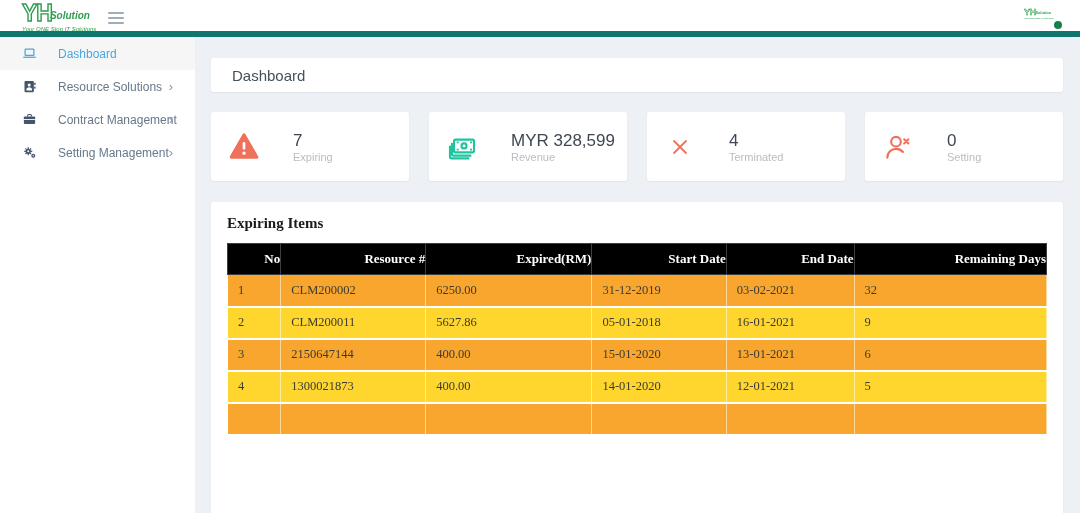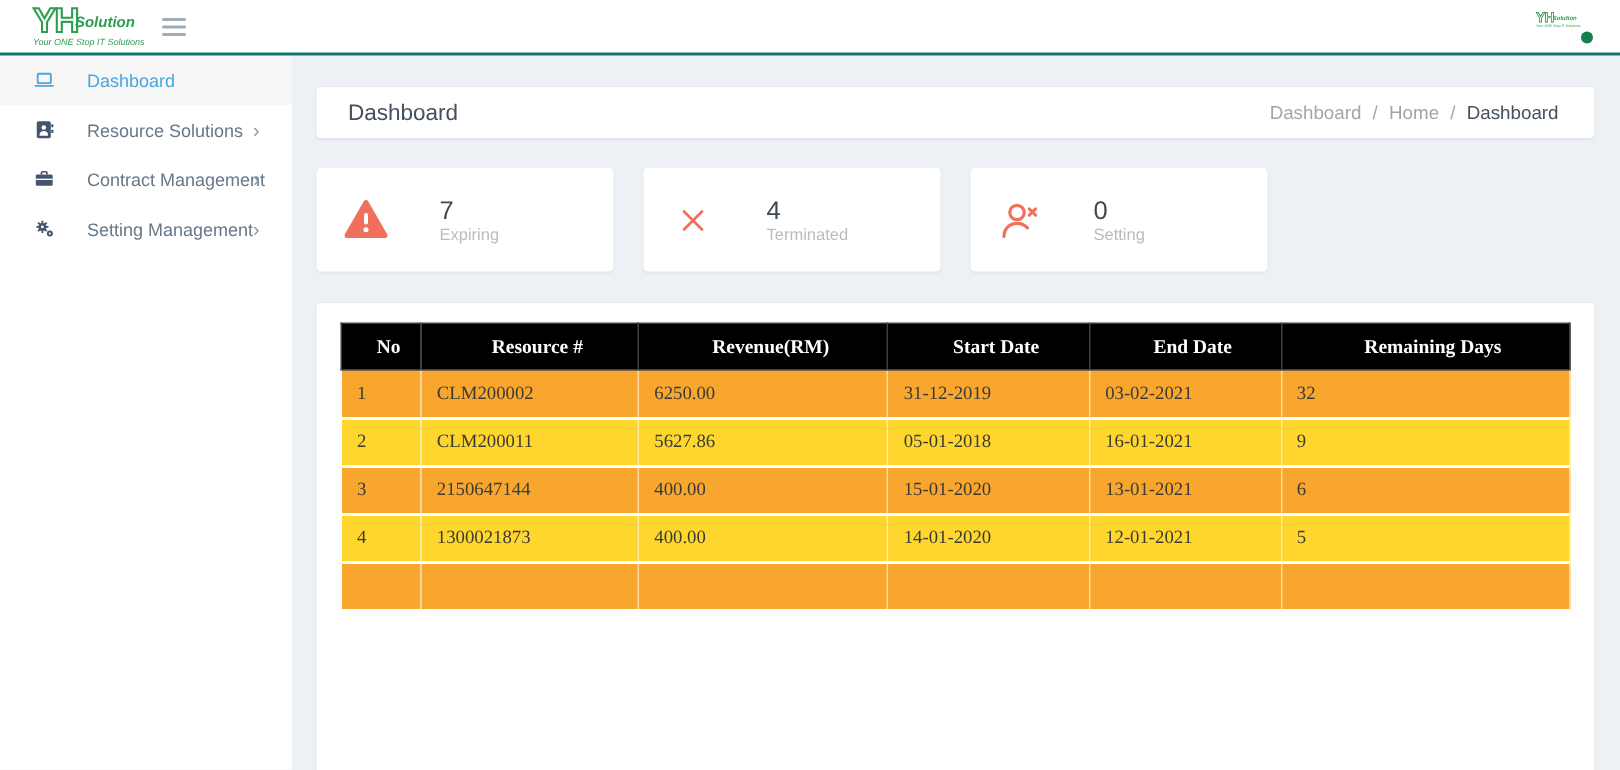--- a/index.html
+++ b/index.html
@@ -1,21 +1,21 @@
 <!DOCTYPE html>
 <html><head>
 <meta charset="utf-8">
 <style>
   * { margin:0; padding:0; box-sizing:border-box; }
   html,body { width:1080px; height:513px; overflow:hidden; background:#edf0f4;
               font-family:"Liberation Sans", sans-serif; }
 
   
   .topbar { position:absolute; top:0; left:0; width:1080px; height:37px;
-            background:#fff; border-bottom:2px solid #0f766e; z-index:5; }
+            background:#fff; border-bottom:6px solid #0f766e; z-index:5; }
   .logo { position:absolute; left:22px; top:2px; width:90px; height:33px; }
   .logo-row { display:flex; align-items:flex-end; line-height:1; }
   .logo-yh { font-size:23px; font-weight:800; color:#fff;
              -webkit-text-stroke:1.4px #2e9e4f; letter-spacing:-1px; }
   .logo-sol { font-size:10px; font-weight:800; color:#2e9e4f; font-style:italic;
               margin-left:-2px; margin-bottom:4px; }
   .logo-tag { font-size:6px; font-style:italic; color:#2e9e4f; white-space:nowrap;
               margin-top:1px; }
   .hamburger { position:absolute; left:108px; top:12px; width:16px; height:12px;
                cursor:pointer; display:flex; flex-direction:column; justify-content:space-between; }
@@ -65,21 +65,21 @@
 
   
   .table-card { margin-top:21px; background:#fff; border-radius:3px;
                 box-shadow:0 1px 2px rgba(0,0,0,0.06);
                 padding:13px 16px 20px 16px; height:400px; }
   .table-title { font-family:cursive; font-size:15px; font-weight:700;
                  color:#1b1b1b; margin-bottom:11px; }
   table.expiring { width:100%; border-collapse:collapse;
                    font-family:"Liberation Serif", serif; }
   table.expiring th { background:#000; color:#fff; font-size:13px; font-weight:700;
-                      text-align:center; height:31px; padding-left:10px;
+                      text-align:right; height:31px; padding-left:10px;
                       border:1px solid #3f3f3f; }
   table.expiring td { height:32px; padding-left:10px; font-size:12.5px; color:#3b3b35;
                       border-left:1px solid rgba(255,255,255,0.55);
                       border-right:1px solid rgba(255,255,255,0.55);
                       border-bottom:2px solid #fff; }
   tr.row-orange td { background:#f8a62d; }
   tr.row-yellow td { background:#ffd62e; }
 </style>
 </head>
 <body>
@@ -164,47 +164,55 @@
     </span>
     <span>Setting Management</span>
     <span class="chev">›</span>
   </div>
 </div>
 
 <div class="main">
 
   <div class="header-card">
     <span class="page-title">Dashboard</span>
-    <span class="breadcrumb">
-      <span class="crumb">Dashboard</span>
-      <span class="sep">/</span>
-      <span class="crumb">Home</span>
-      <span class="sep">/</span>
-      <span class="current">Dashboard</span>
-    </span>
   </div>
 
   <div class="stat-grid">
 
     <div class="stat-card">
       <span class="stat-icon salmon">
         <svg viewBox="0 0 24 24">
           <path d="M12 3 L21.5 19.5 H2.5 Z" fill="currentColor" stroke="currentColor" stroke-width="2.5" stroke-linejoin="round"></path>
           <rect x="11" y="8.2" width="2" height="5.8" rx="1" fill="#fff"></rect>
           <circle cx="12" cy="16.6" r="1.25" fill="#fff"></circle>
         </svg>
       </span>
       <span>
         <div class="stat-value">7</div>
         <div class="stat-label">Expiring</div>
       </span>
     </div>
 
 
 
+    <div class="stat-card">
+      <span class="stat-icon teal">
+        <svg viewBox="0 0 24 24" fill="none" stroke="currentColor" stroke-width="1.6">
+          <path d="M3 11 v8.3 a1.2 1.2 0 0 0 1.2 1.2 H17.5"></path>
+          <path d="M4.5 9 v8.3 a1.2 1.2 0 0 0 1.2 1.2 H19"></path>
+          <rect x="6" y="6.5" width="15" height="9.5" rx="1.2"></rect>
+          <circle cx="13.5" cy="11.2" r="1.9"></circle>
+          <path d="M8 8.5 h1.5 M18 8.5 h1.5 M8 14 h1.5 M18 14 h1.5" stroke-width="1.3"></path>
+        </svg>
+      </span>
+      <span>
+        <div class="stat-value">MYR 328,599</div>
+        <div class="stat-label">Revenue</div>
+      </span>
+    </div>
 
     <div class="stat-card">
       <span class="stat-icon salmon small">
         <svg viewBox="0 0 24 24" stroke="currentColor" stroke-width="1.8" stroke-linecap="round">
           <line x1="6" y1="6" x2="18" y2="18"></line>
             <line x1="18" y1="6" x2="6" y2="18"></line>
         </svg>
       </span>
       <span>
         <div class="stat-value">4</div>
@@ -222,34 +230,35 @@
       </span>
       <span>
         <div class="stat-value">0</div>
         <div class="stat-label">Setting</div>
       </span>
     </div>
 
   </div>
 
   <div class="table-card">
+    <div class="table-title">Expiring Items</div>
     <table class="expiring">
       <colgroup>
         <col style="width:6.5%">
           <col style="width:17.7%">
           <col style="width:20.3%">
         <col style="width:16.4%">
           <col style="width:15.6%">
           <col style="width:23.5%">
       </colgroup>
       <thead>
         <tr>
           <th>No</th>
           <th>Resource #</th>
-          <th>Revenue(RM)</th>
+          <th>Expired(RM)</th>
           <th>Start Date</th>
           <th>End Date</th>
           <th>Remaining Days</th>
         </tr>
       </thead>
       <tbody>
         <tr class="row-orange">
           <td>1</td>
           <td>CLM200002</td>
           <td>6250.00</td>

